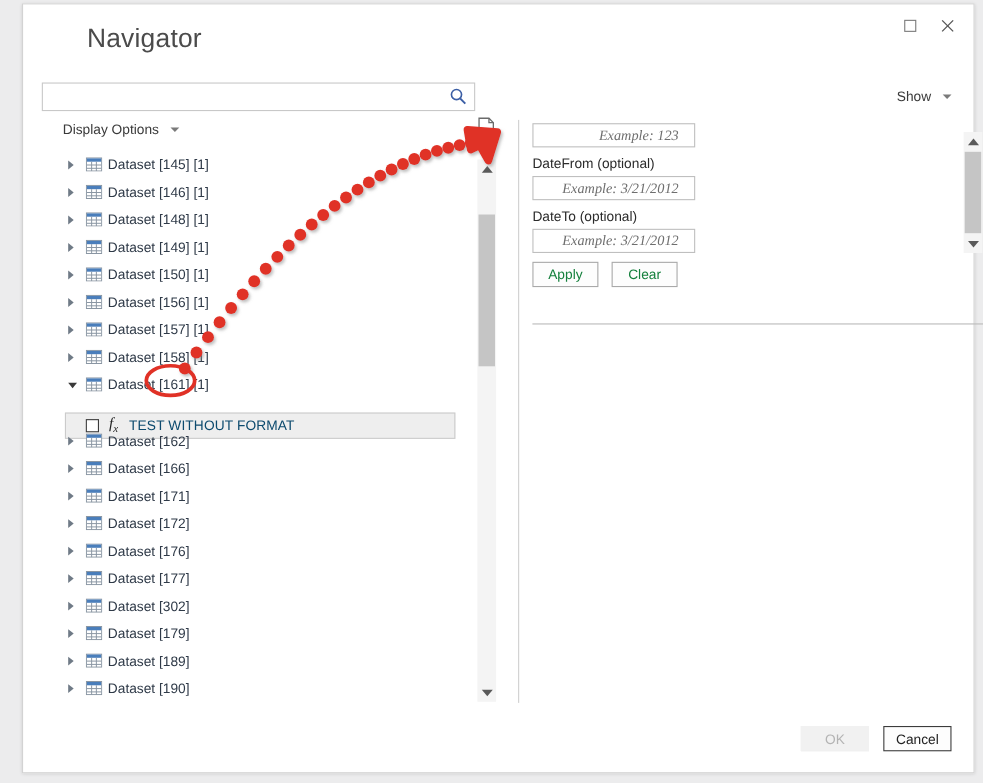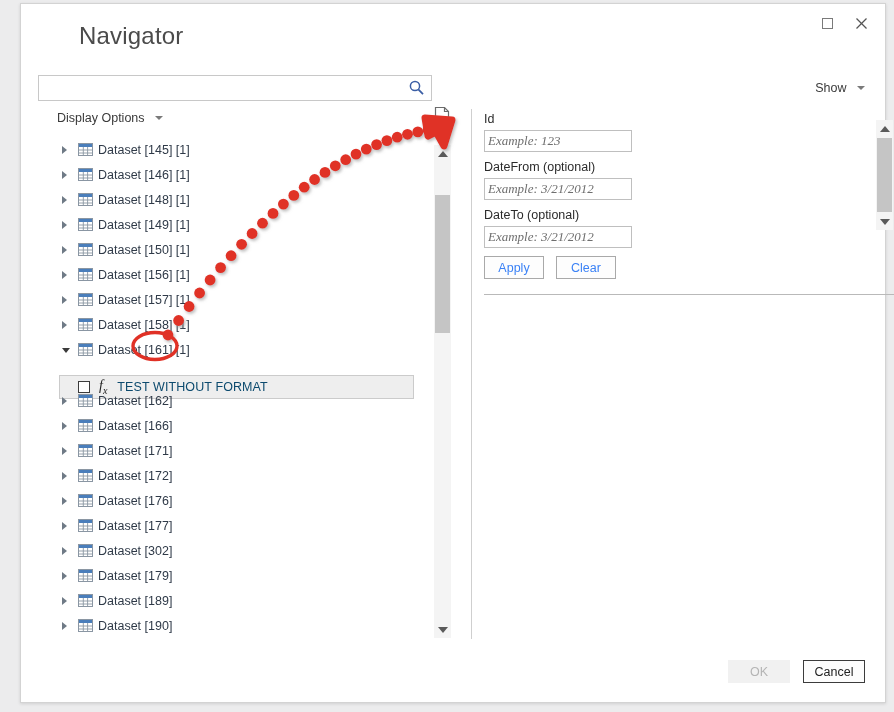--- a/index.html
+++ b/index.html
@@ -287,42 +287,43 @@
   .fld-input {
     width: 148px;
     height: 22px;
     border: 1px solid #bfbfbf;
     box-sizing: border-box;
     background: #fff;
     font-family: "Liberation Serif", serif;
     font-style: italic;
     font-size: 13px;
     color: #0369a1;
-    padding: 0 3px;
+    padding: 0 14px;
     outline: none;
     margin-bottom: 8px;
     display: block;
+    text-align: right;
   }
   .fld-input::placeholder {
     color: #6e6e6e;
     font-style: italic;
     opacity: 1;
   }
   .btn-row {
     margin-top: 4px;
     display: flex;
     gap: 12px;
   }
   .sm-btn {
     width: 60px;
     height: 23px;
     border: 1px solid #a9a9a9;
     background: #fdfdfd;
     font-size: 12.5px;
-    color: #3b82f6;
+    color: #15803d;
     font-family: "Liberation Sans", sans-serif;
     cursor: default;
   }
   .hdivider {
     position: absolute;
     left: 463px;
     top: 290px;
     width: 410px;
     height: 1px;
     background: #b9b9b9;
@@ -705,21 +706,20 @@
 
     <div class="vdivider"></div>
 
     <div class="show-btn">
       <span>Show</span>
       <span class="caret-dn"></span>
     </div>
 
     <div class="right-pane">
       <div>
-        <div class="fld-label">Id</div>
         <input class="fld-input" type="text" placeholder="Example: 123" style="">
       </div>
       <div>
         <div class="fld-label">DateFrom (optional)</div>
         <input class="fld-input" type="text" placeholder="Example: 3/21/2012" style="">
       </div>
       <div>
         <div class="fld-label">DateTo (optional)</div>
         <input class="fld-input" type="text" placeholder="Example: 3/21/2012" style="">
       </div>

